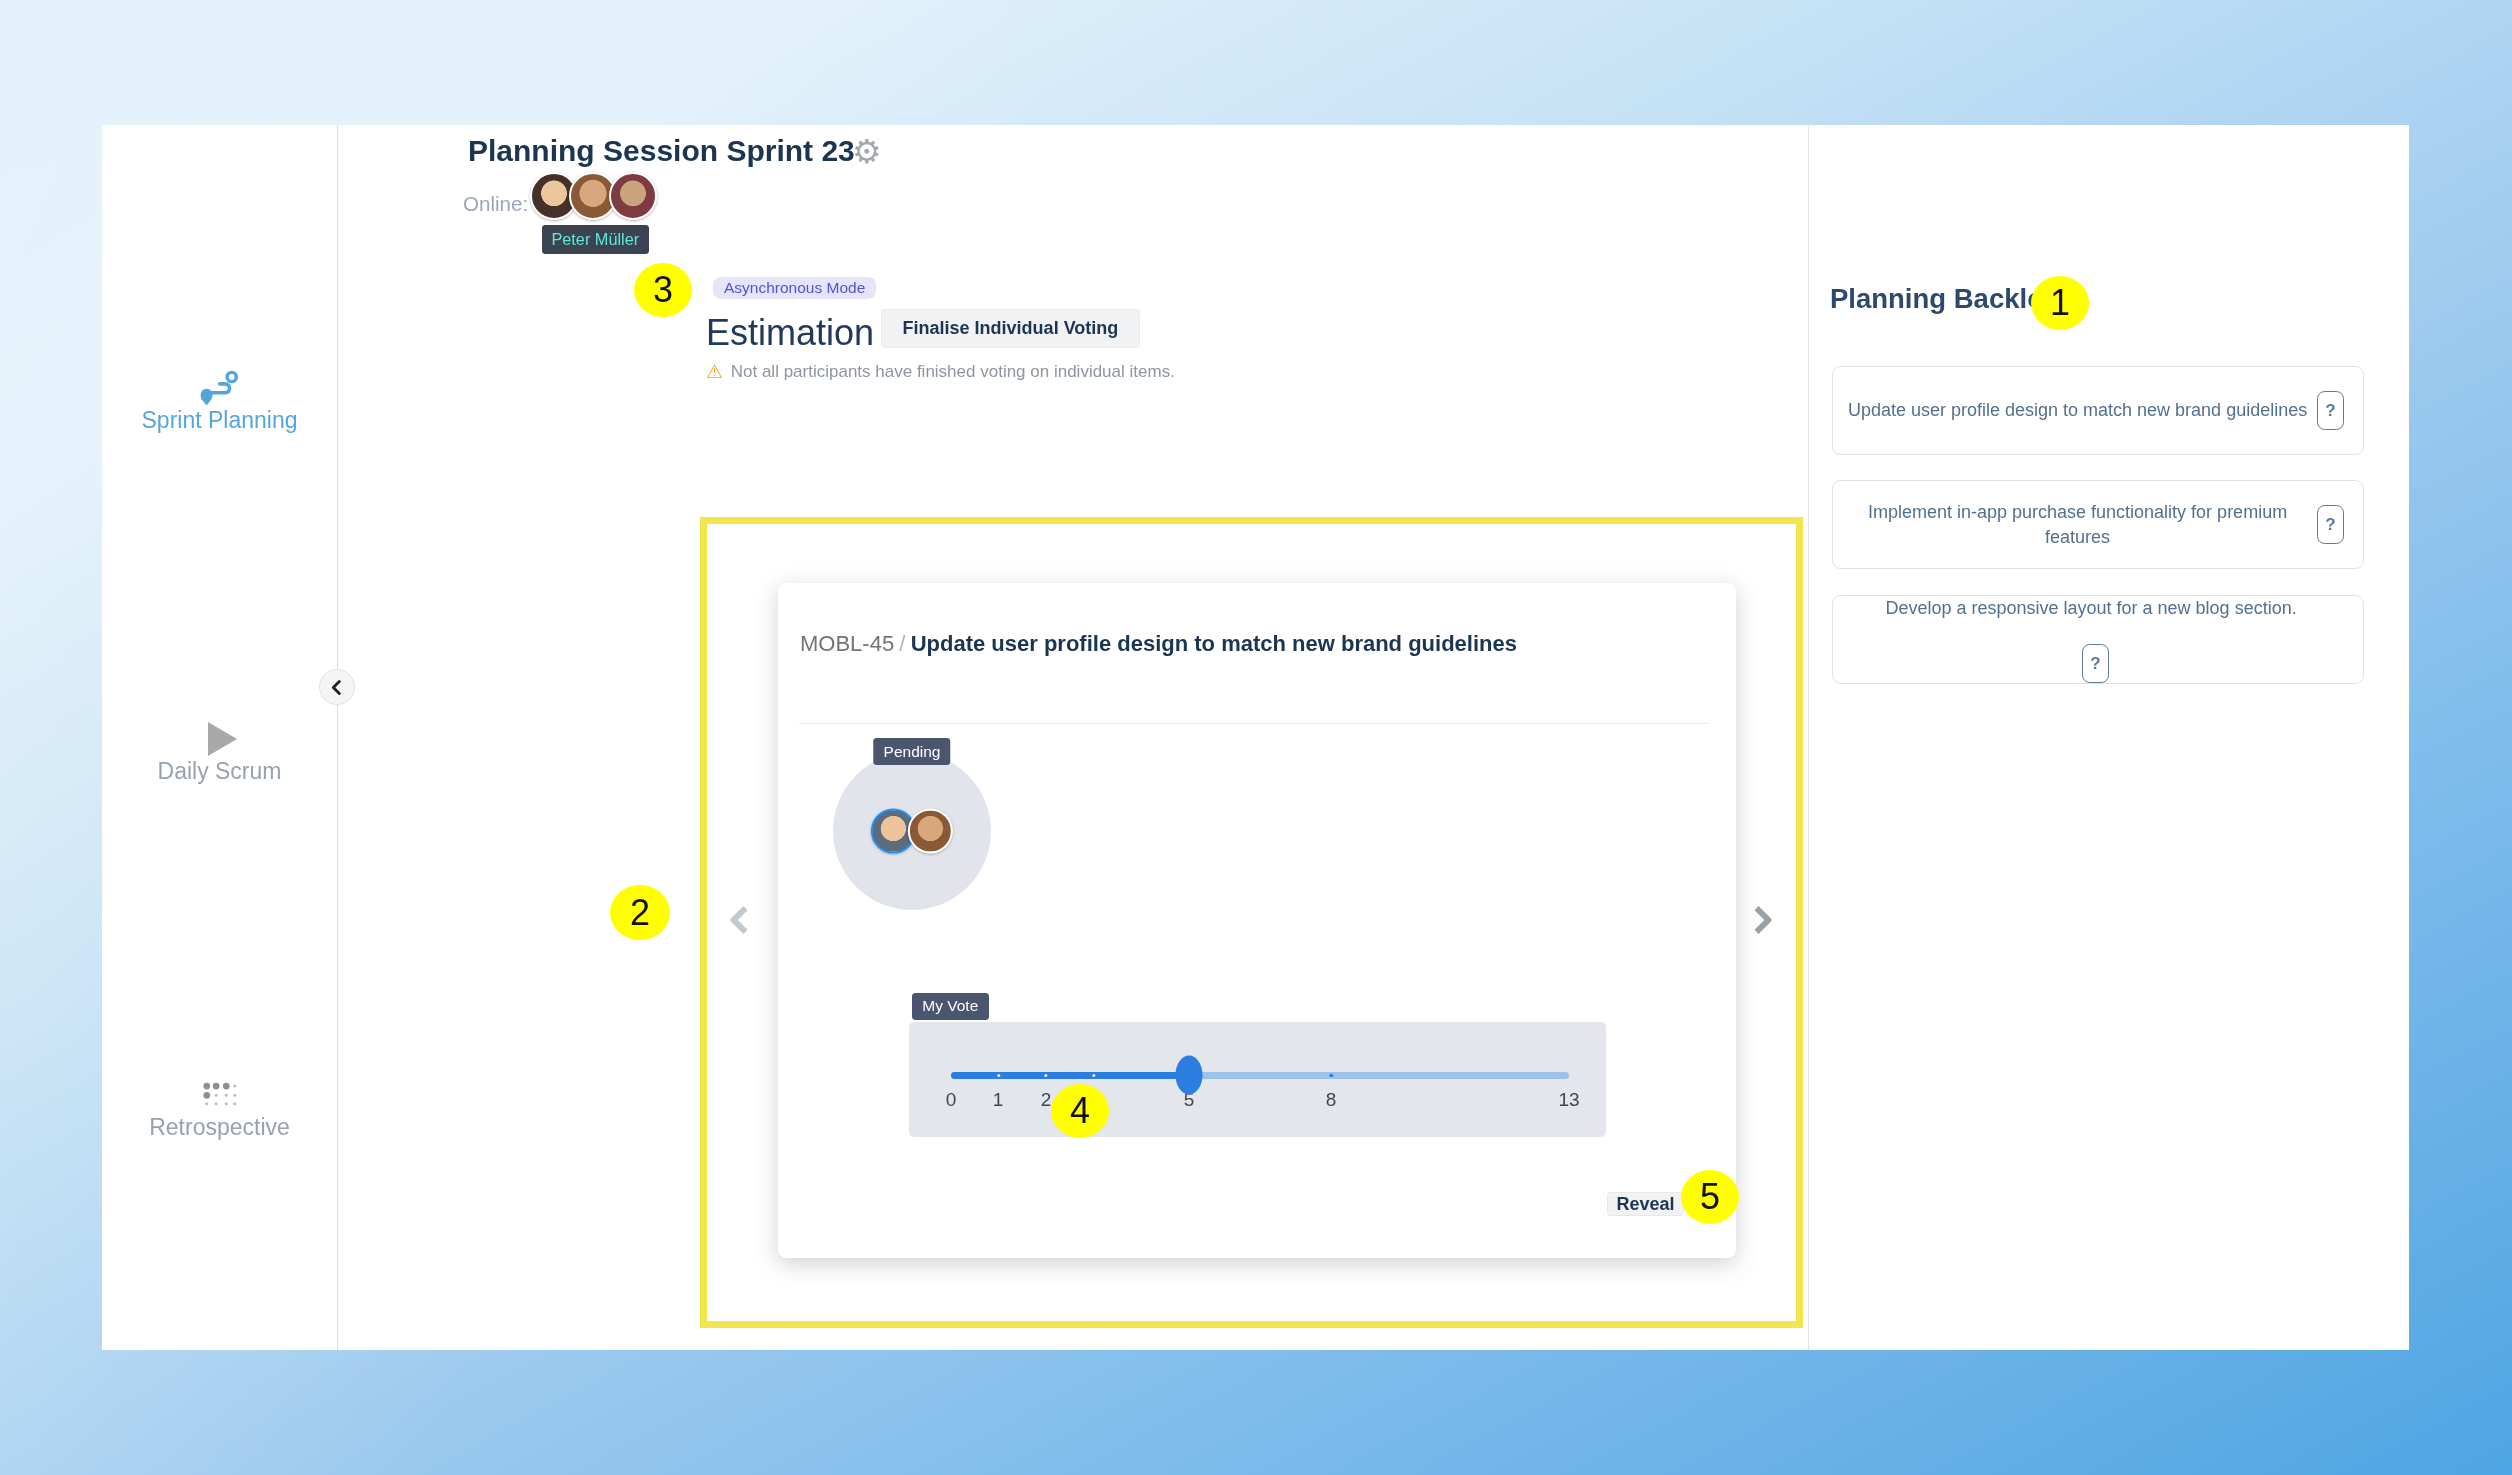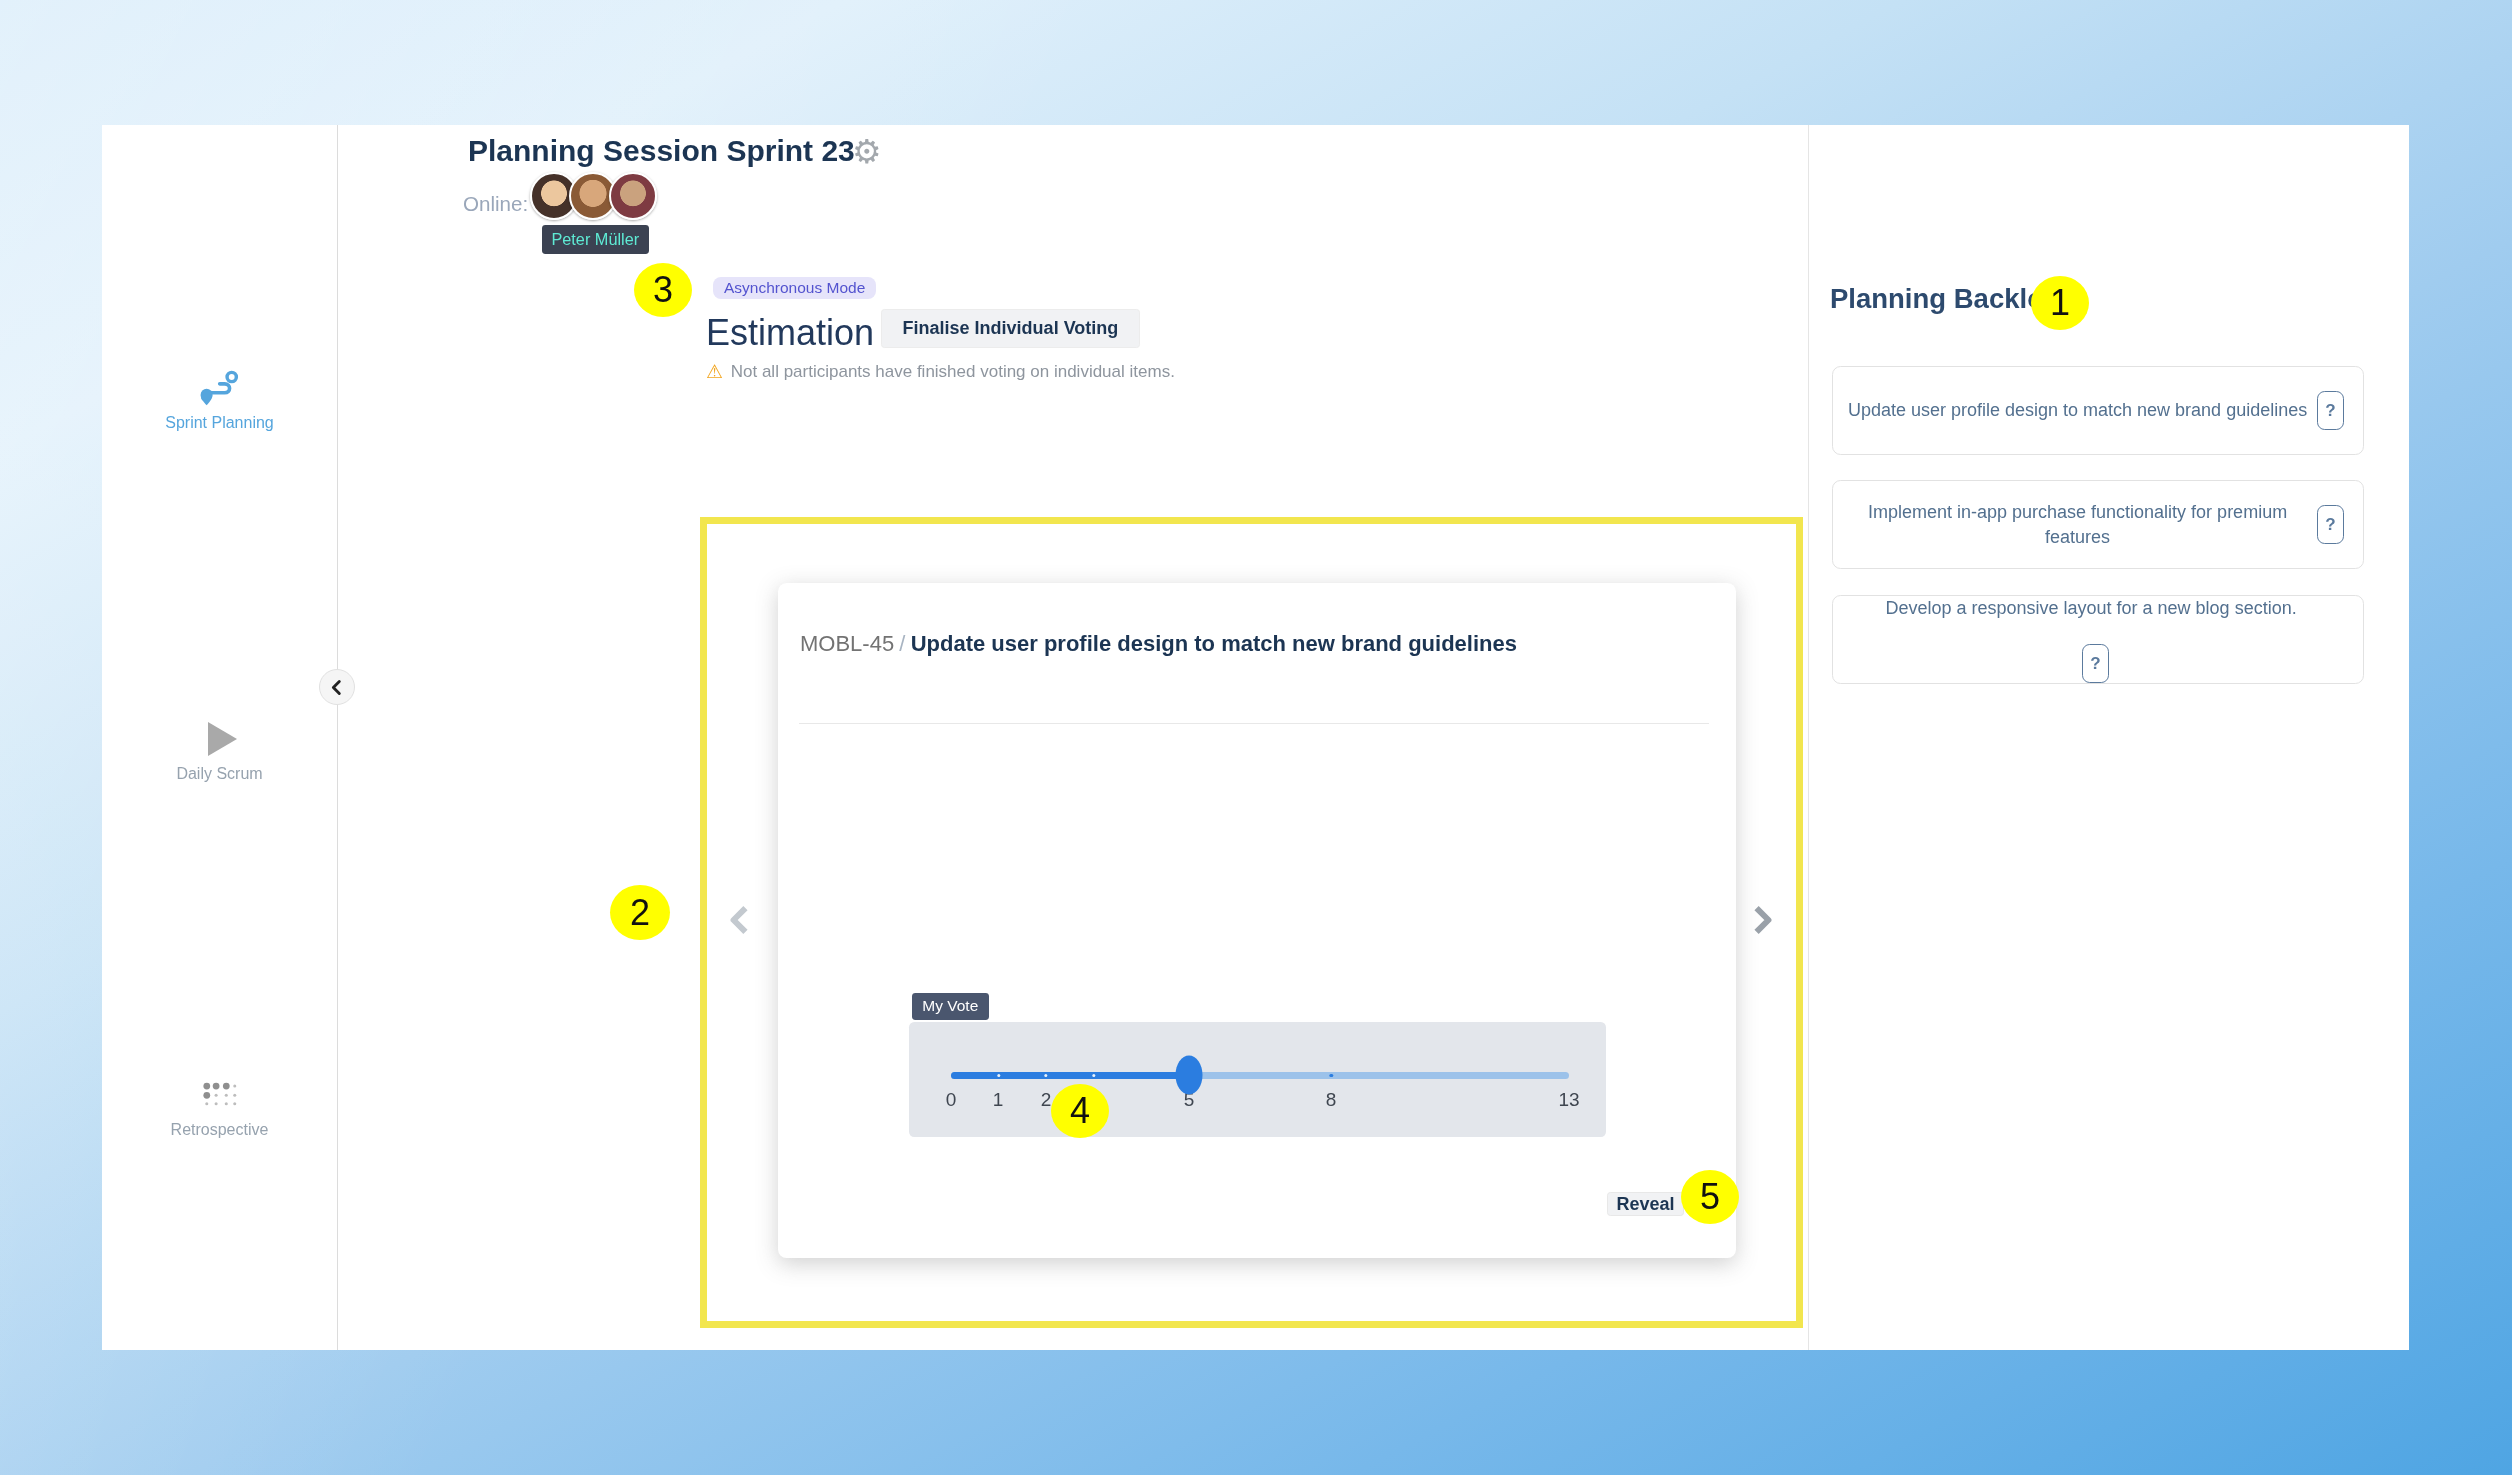--- a/index.html
+++ b/index.html
@@ -15,21 +15,21 @@
     position:absolute; left:102px; top:125px; width:2307px; height:1225px;
     background:#ffffff;
   }
   .v-divider { position:absolute; top:0; width:0.9px; height:100%; background:#dcdcdc; }
   #sidebar-divider { left:235px; }
   #right-divider { left:1706px; background:#e5e5e5; }
 
   
   .side-item { position:absolute; left:0; width:235px; text-align:center; cursor:pointer; }
   .side-item .icon-box { height:39px; display:flex; align-items:center; justify-content:center; }
-  .side-label { display:block; margin-top:7px; font-size:16px; }
+  .side-label { display:block; margin-top:0; font-size:23px; }
   .side-active .side-label { color:#55a5dd; }
   .side-idle .side-label { color:#96a2ae; }
   #side-sprint { top:243px; }
   #side-daily  { top:594px; }
   #side-retro  { top:950px; }
   .play-tri { width:0; height:0; border-left:29px solid #a9a9a9; border-top:17px solid transparent; border-bottom:17px solid transparent; margin-left:6.9px; }
 
   .collapse-btn {
     position:absolute; left:217px; top:544px; width:36px; height:36px; border-radius:50%;
     background:#f5f5f5; border:0.9px solid #e1e1e1; display:flex; align-items:center; justify-content:center;
@@ -226,20 +226,27 @@
       <polyline points="10,6 24,20 10,34" fill="none" stroke="#9aa1a9" stroke-width="7" stroke-linejoin="round"></polyline>
     </svg>
   </div>
 
   <div class="story-card">
     <div class="story-title">
       <span class="story-key">MOBL-45</span><span class="story-sep">/</span><span class="story-text">Update user profile design to match new brand guidelines</span>
     </div>
     <div class="story-divider"></div>
 
+    <div class="vote-group" id="group-pending">
+      <div class="group-tag">Pending</div>
+      <div class="group-avatars">
+        <div class="g-avatar ring-blue av-young"></div>
+        <div class="g-avatar av-man1"></div>
+      </div>
+    </div>
 
 
     <div class="myvote-tag">My Vote</div>
     <div class="vote-panel">
       <div class="slider-track">
         <div class="slider-fill"></div>
         <div class="tick tick-light" style="left:7.69%"></div>
         <div class="tick tick-light" style="left:15.38%"></div>
         <div class="tick tick-light" style="left:23.08%"></div>
         <div class="tick tick-blue" style="left:61.54%"></div>

